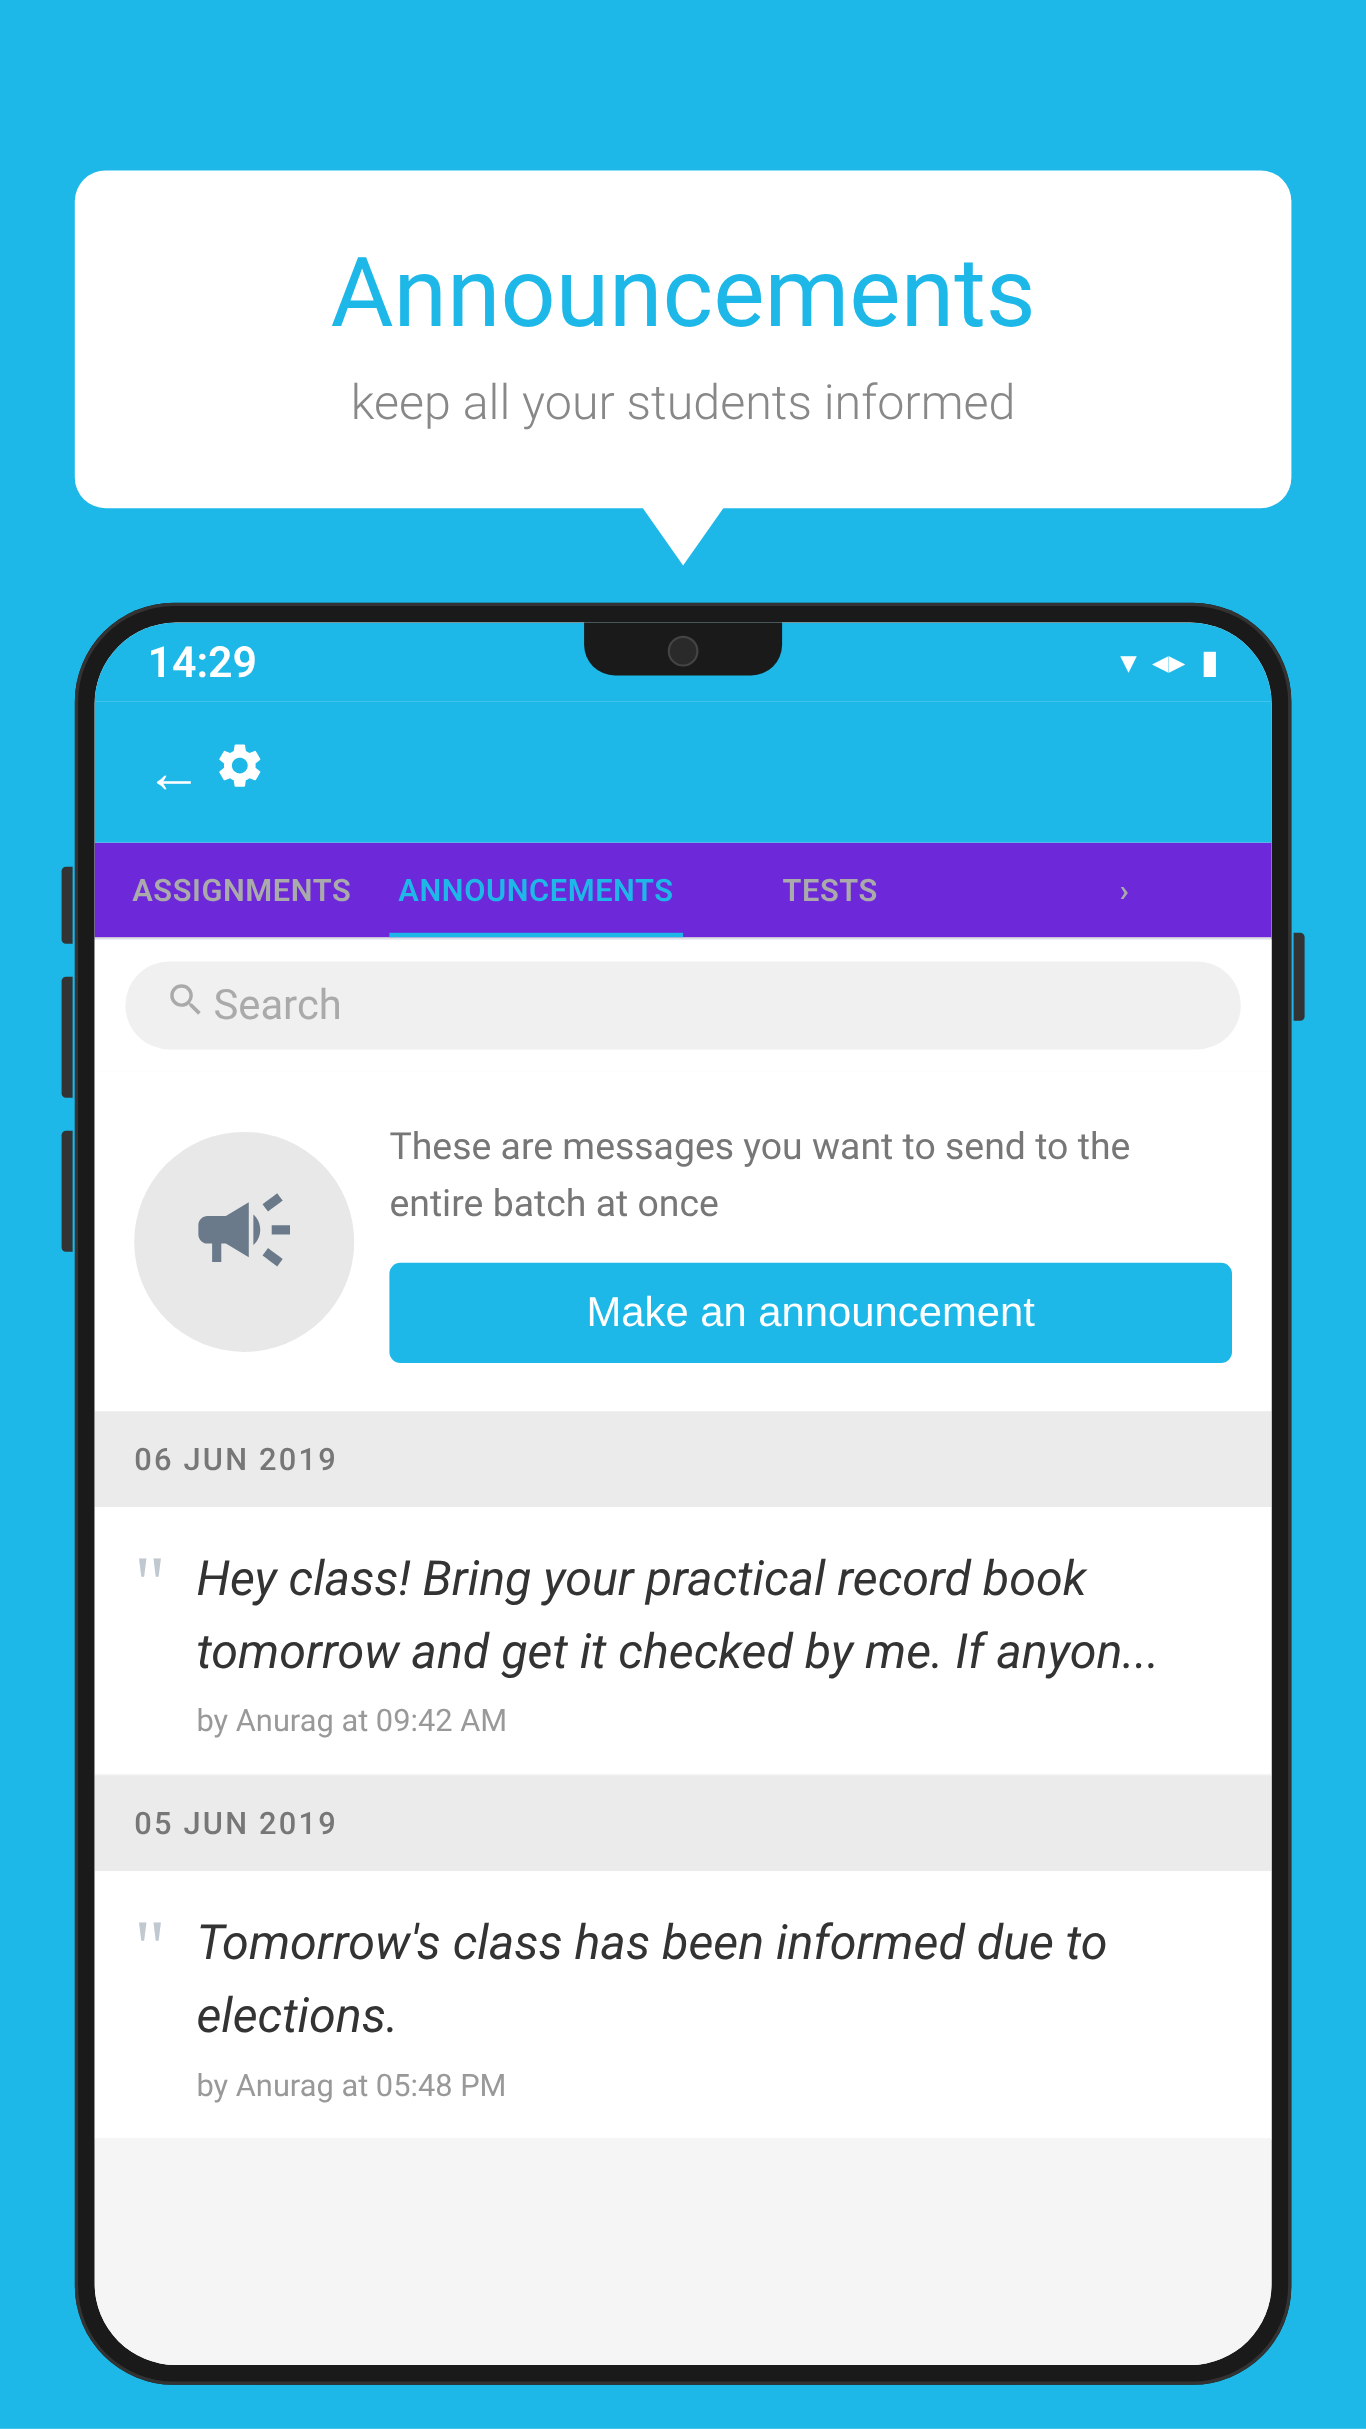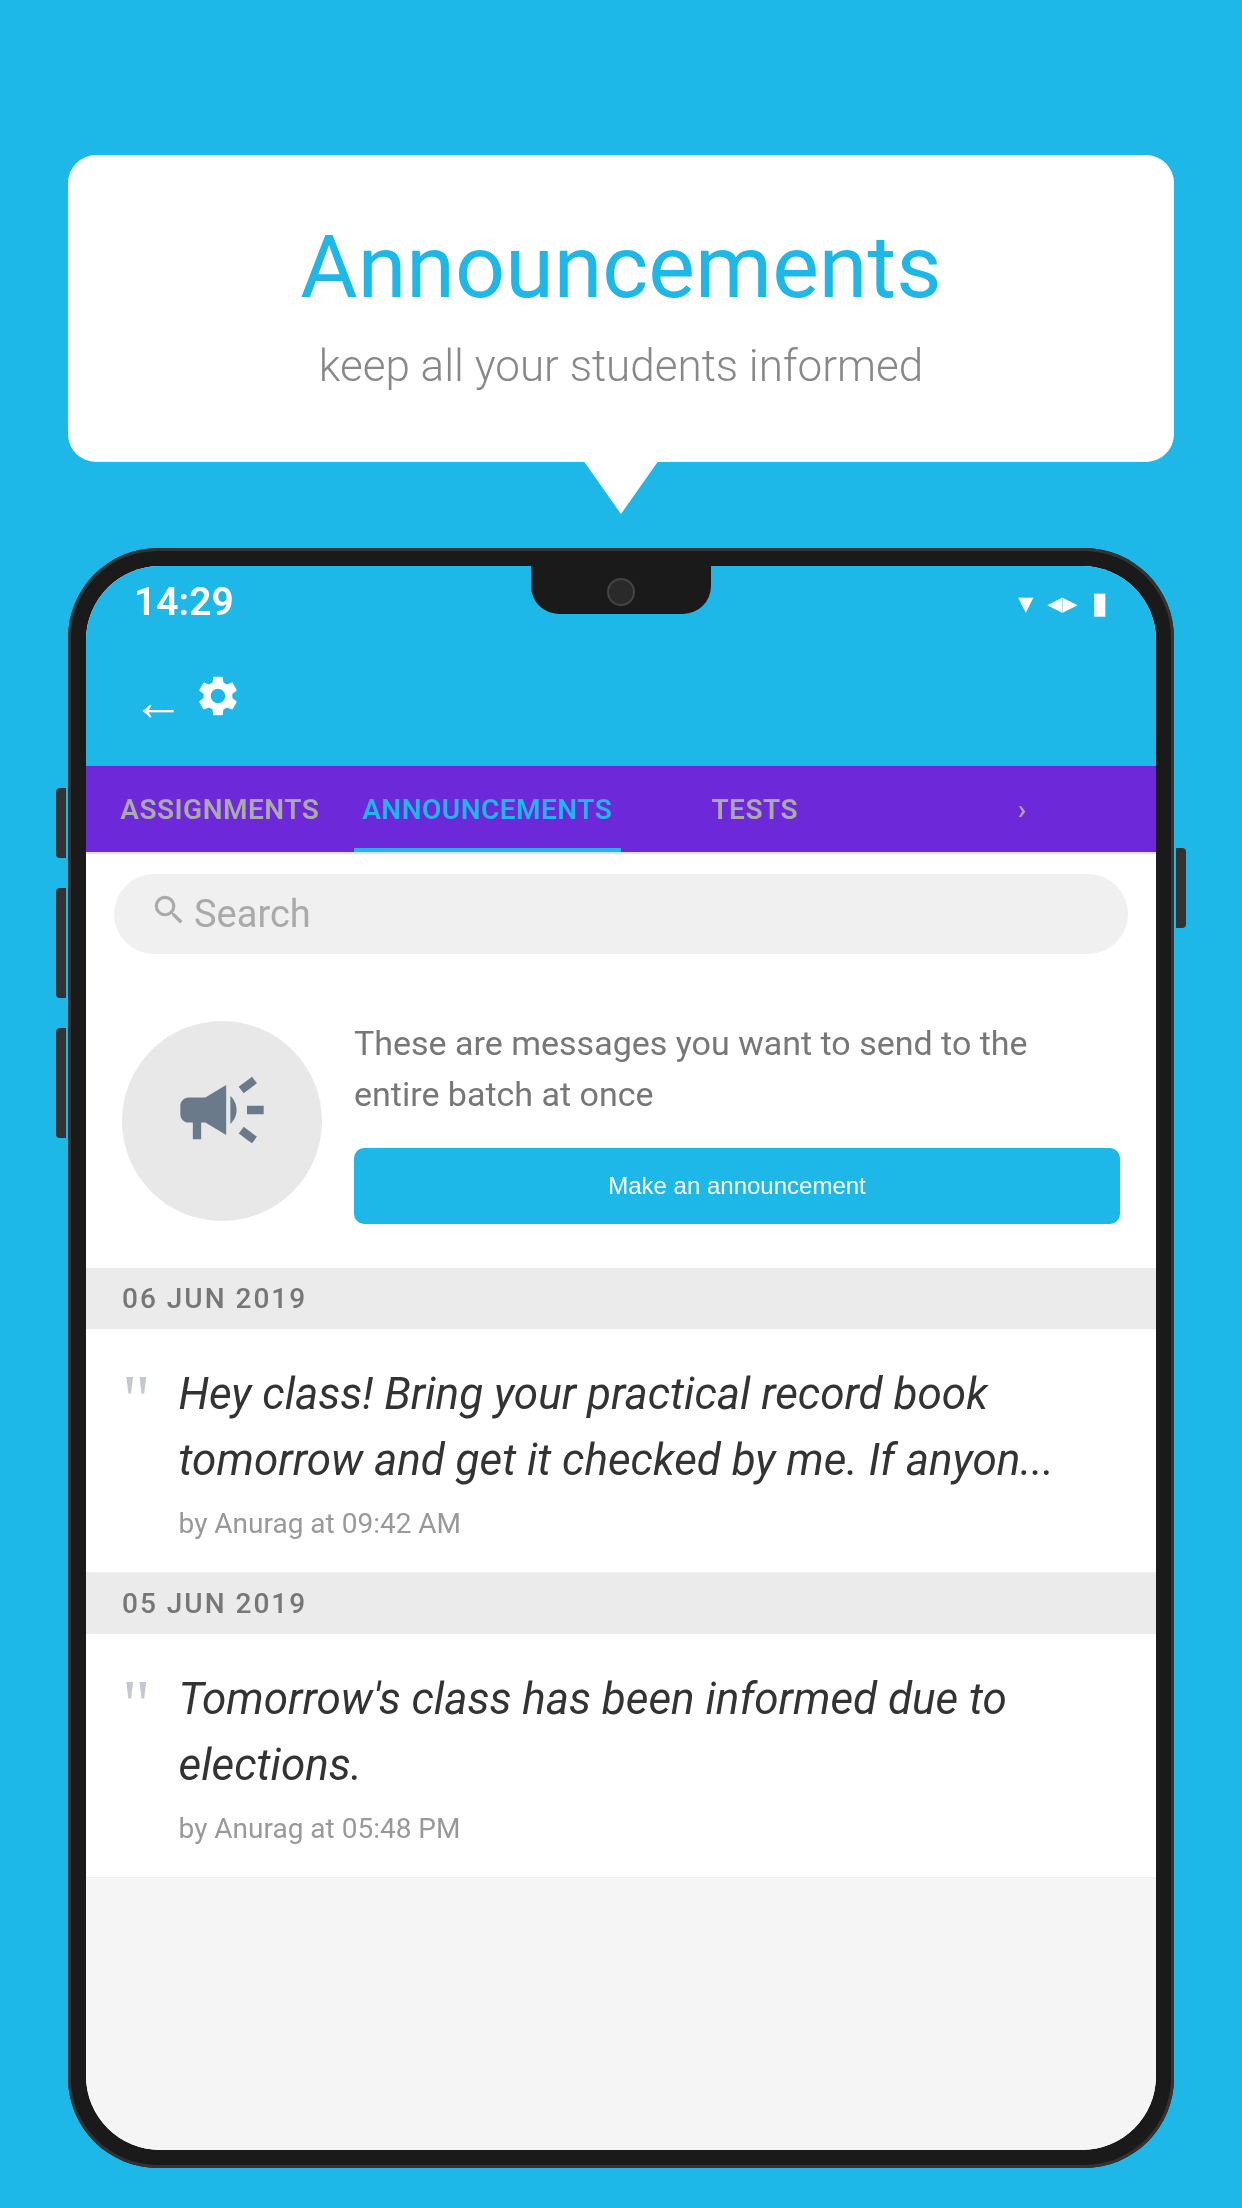--- a/index.html
+++ b/index.html
@@ -291,30 +291,30 @@
       line-height: 1.5;
       margin-bottom: 28px;
     }
 
     .make-announcement-btn {
       background: #1db8e8;
       color: white;
       border: none;
       border-radius: 10px;
       padding: 24px 36px;
-      font-size: 24px;
+      font-size: 38px;
       font-weight: 500;
       cursor: pointer;
       width: 100%;
     }
 
     
     .date-separator {
       background: #ebebeb;
-      padding: 14px 36px;
+      padding: 27px 36px;
       color: #777;
       font-size: 28px;
       letter-spacing: 2px;
       font-weight: 500;
       flex-shrink: 0;
     }
 
     
     .announcement-item {
       background: white;

